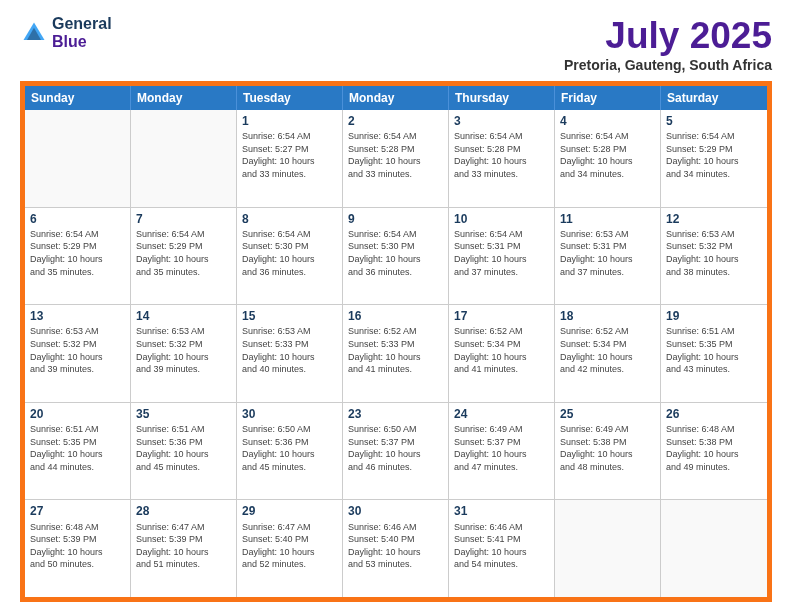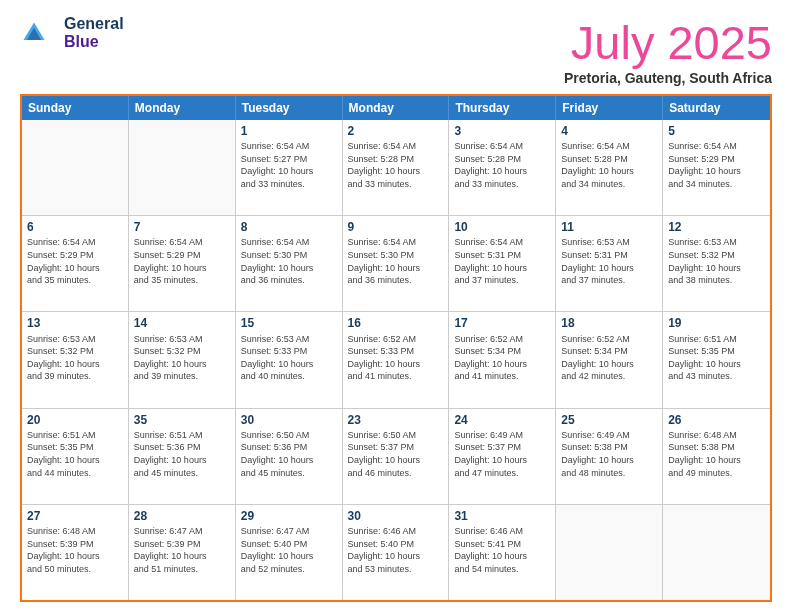--- a/index.html
+++ b/index.html
@@ -19,44 +19,44 @@
     }
     .header {
       display: flex;
       justify-content: space-between;
       align-items: flex-start;
       margin-bottom: 8px;
     }
     .logo {
       display: flex;
       align-items: center;
-      gap: 16px;
+      gap: 4px;
     }
     .logo-icon {
       width: 28px;
       height: 28px;
     }
     .title-block {
       text-align: right;
     }
     .month-title {
-      font-size: 47px;
-      color: #ec4899;
-      font-weight: normal;
+      font-size: 37px;
+      color: #4c1d95;
+      font-weight: bold;
     }
     .subtitle {
       font-size: 14px;
       color: #333;
       font-weight: bold;
     }
     .calendar {
       flex: 1;
       display: flex;
       flex-direction: column;
-      border: 2px solid #f97316;
+      border: 5px solid #f97316;
     }
     .cal-header {
       display: grid;
       grid-template-columns: repeat(7, 1fr);
       background: #2979c5;
     }
     .cal-header-cell {
       color: #fff;
       font-size: 12px;
       font-weight: bold;

